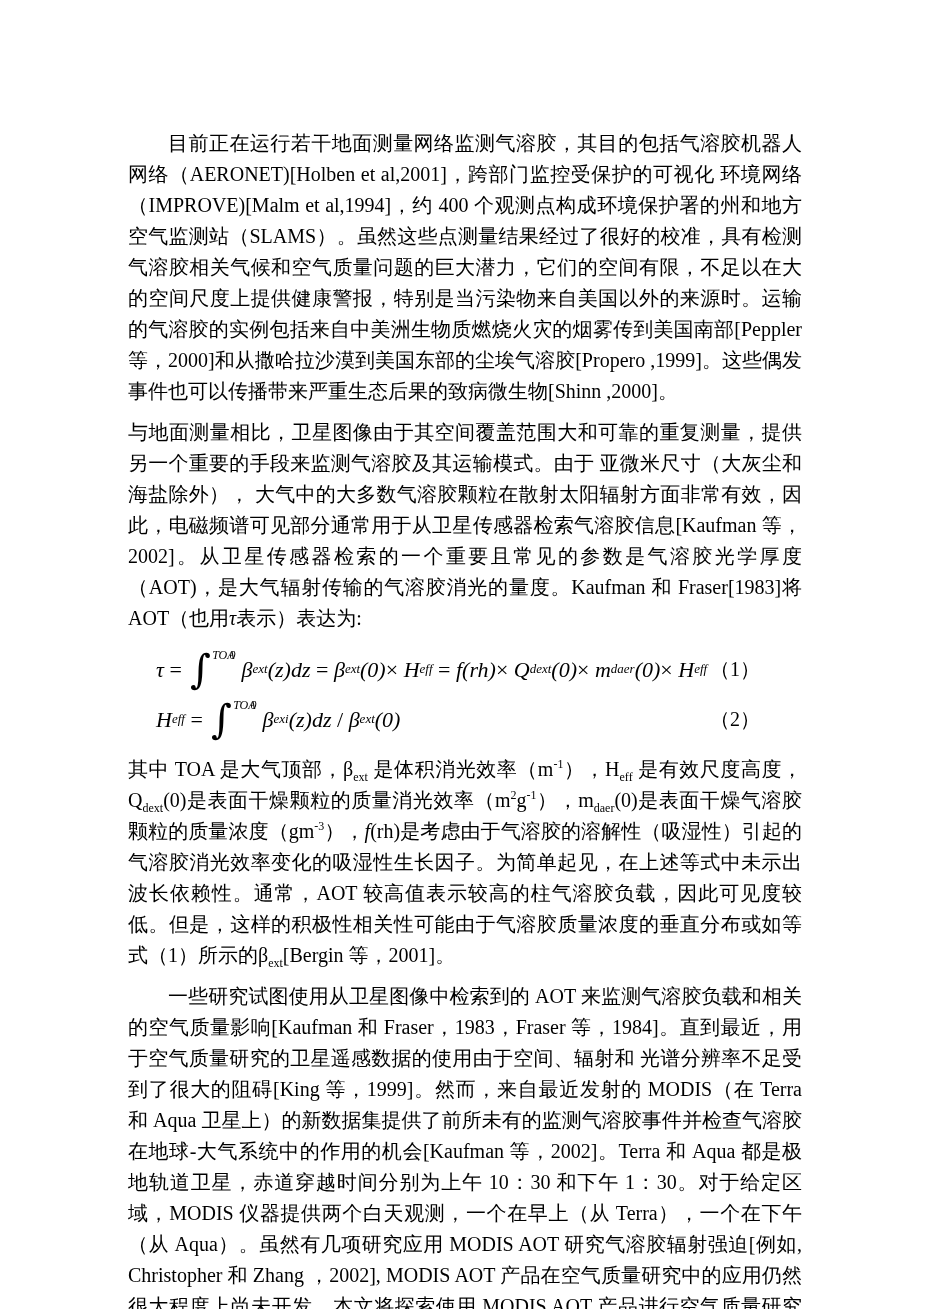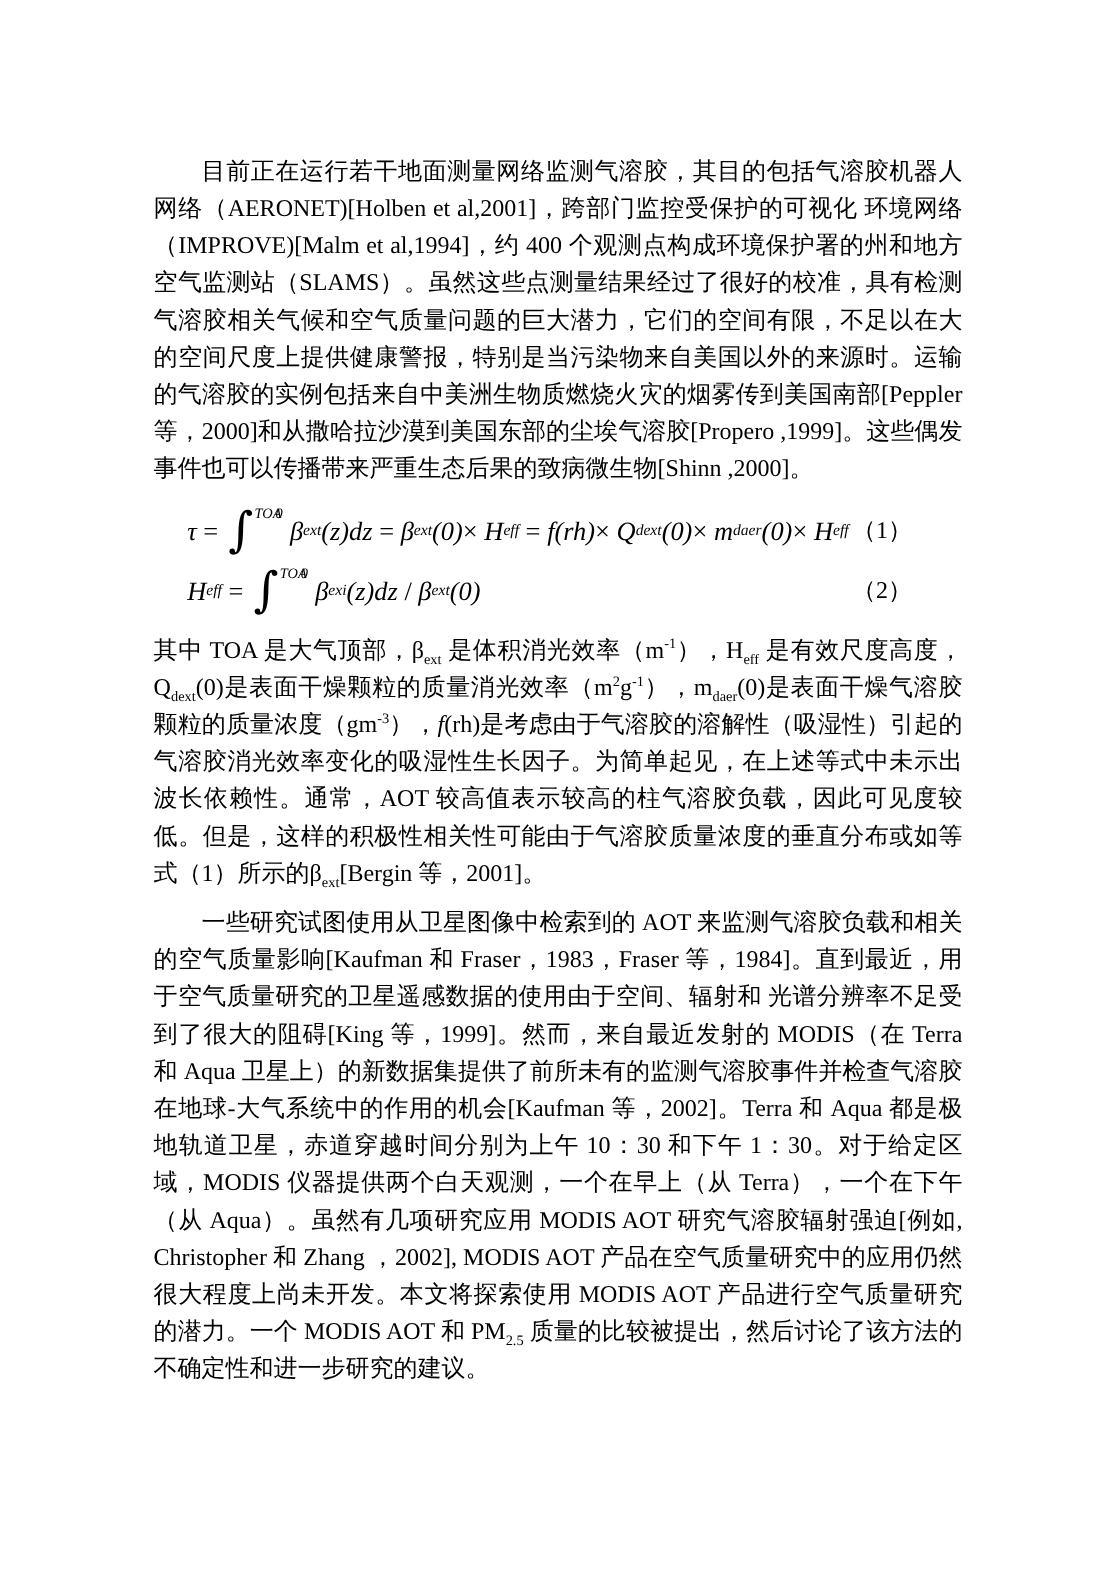--- a/index.html
+++ b/index.html
@@ -73,20 +73,21 @@
   .limits .lim:first-child { margin-left: 1px; }
   .limits .lim:last-child { margin-left: -5px; }
 </style>
 </head>
 <body>
 
 <div class="page">
 
   <p class="para indent">目前正在运行若干地面测量网络监测气溶胶，其目的包括气溶胶机器人网络（AERONET)[Holben et al,2001]，跨部门监控受保护的可视化 环境网络（IMPROVE)[Malm et al,1994]，约 400 个观测点构成环境保护署的州和地方空气监测站（SLAMS）。虽然这些点测量结果经过了很好的校准，具有检测气溶胶相关气候和空气质量问题的巨大潜力，它们的空间有限，不足以在大的空间尺度上提供健康警报，特别是当污染物来自美国以外的来源时。运输的气溶胶的实例包括来自中美洲生物质燃烧火灾的烟雾传到美国南部[Peppler 等，2000]和从撒哈拉沙漠到美国东部的尘埃气溶胶[Propero ,1999]。这些偶发事件也可以传播带来严重生态后果的致病微生物[Shinn ,2000]。</p>
 
+  <p class="para">与地面测量相比，卫星图像由于其空间覆盖范围大和可靠的重复测量，提供另一个重要的手段来监测气溶胶及其运输模式。由于 亚微米尺寸（大灰尘和海盐除外）， 大气中的大多数气溶胶颗粒在散射太阳辐射方面非常有效，因此，电磁频谱可见部分通常用于从卫星传感器检索气溶胶信息[Kaufman 等，2002]。从卫星传感器检索的一个重要且常见的参数是气溶胶光学厚度（AOT)，是大气辐射传输的气溶胶消光的量度。Kaufman 和 Fraser[1983]将 AOT（也用<span class="it">τ</span>表示）表达为:</p>
 
   <div class="eqrow">
     <span class="eq"><span class="it">τ</span> = <span class="intwrap"><span class="intsym">∫</span><span class="limits"><span class="lim">TOA</span><span class="lim">0</span></span></span> <span class="it">β</span><sub class="it">ext</sub><span class="it">(z)dz</span> = <span class="it">β</span><sub class="it">ext</sub><span class="it">(0)</span>× <span class="it">H</span><sub class="it">eff</sub> = <span class="it">f</span><span class="it">(rh)</span>× <span class="it">Q</span><sub class="it">dext</sub><span class="it">(0)</span>× <span class="it">m</span><sub class="it">daer</sub><span class="it">(0)</span>× <span class="it">H</span><sub class="it">eff</sub></span>
     <span class="eqnum">（1）</span>
   </div>
 
   <div class="eqrow">
     <span class="eq"><span class="it">H</span><sub class="it">eff</sub> = <span class="intwrap"><span class="intsym">∫</span><span class="limits"><span class="lim">TOA</span><span class="lim">0</span></span></span> <span class="it">β</span><sub class="it">exi</sub><span class="it">(z)dz</span> / <span class="it">β</span><sub class="it">ext</sub><span class="it">(0)</span></span>
     <span class="eqnum">（2）</span>
   </div>

